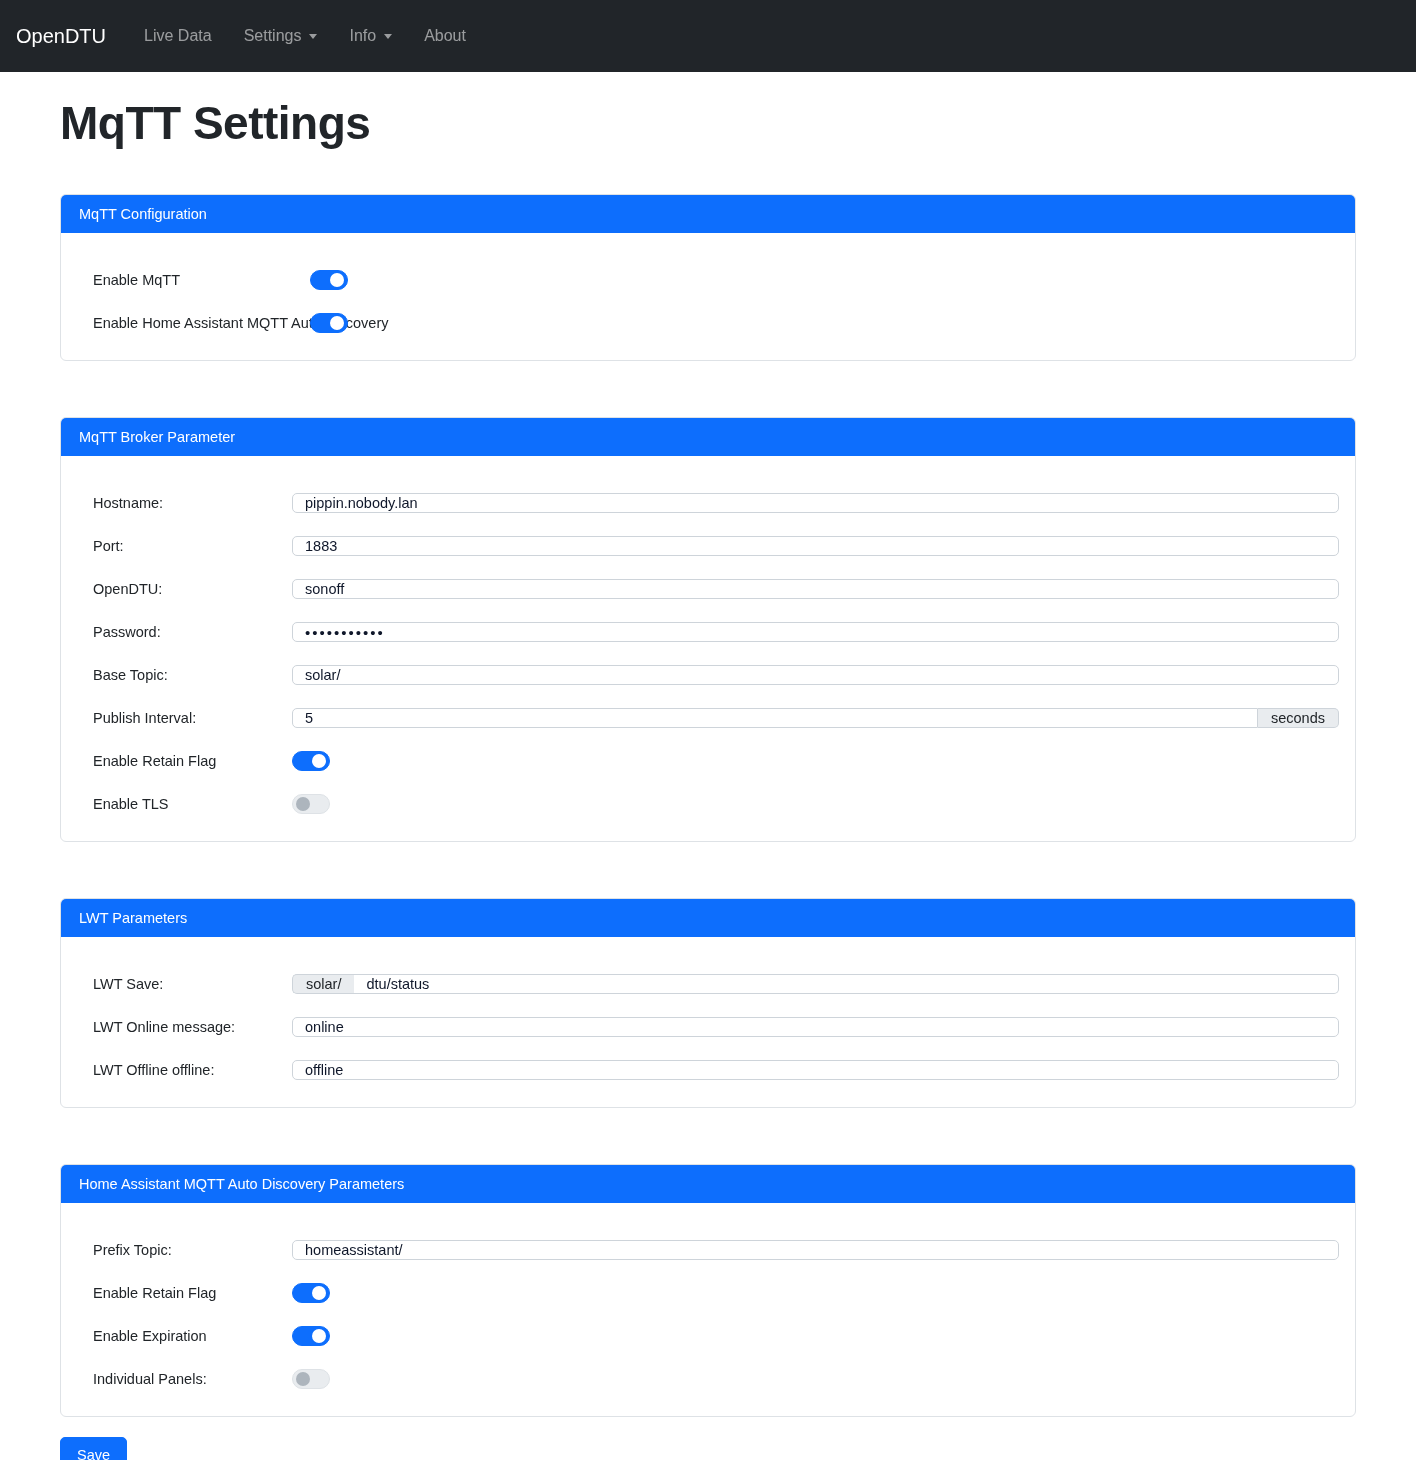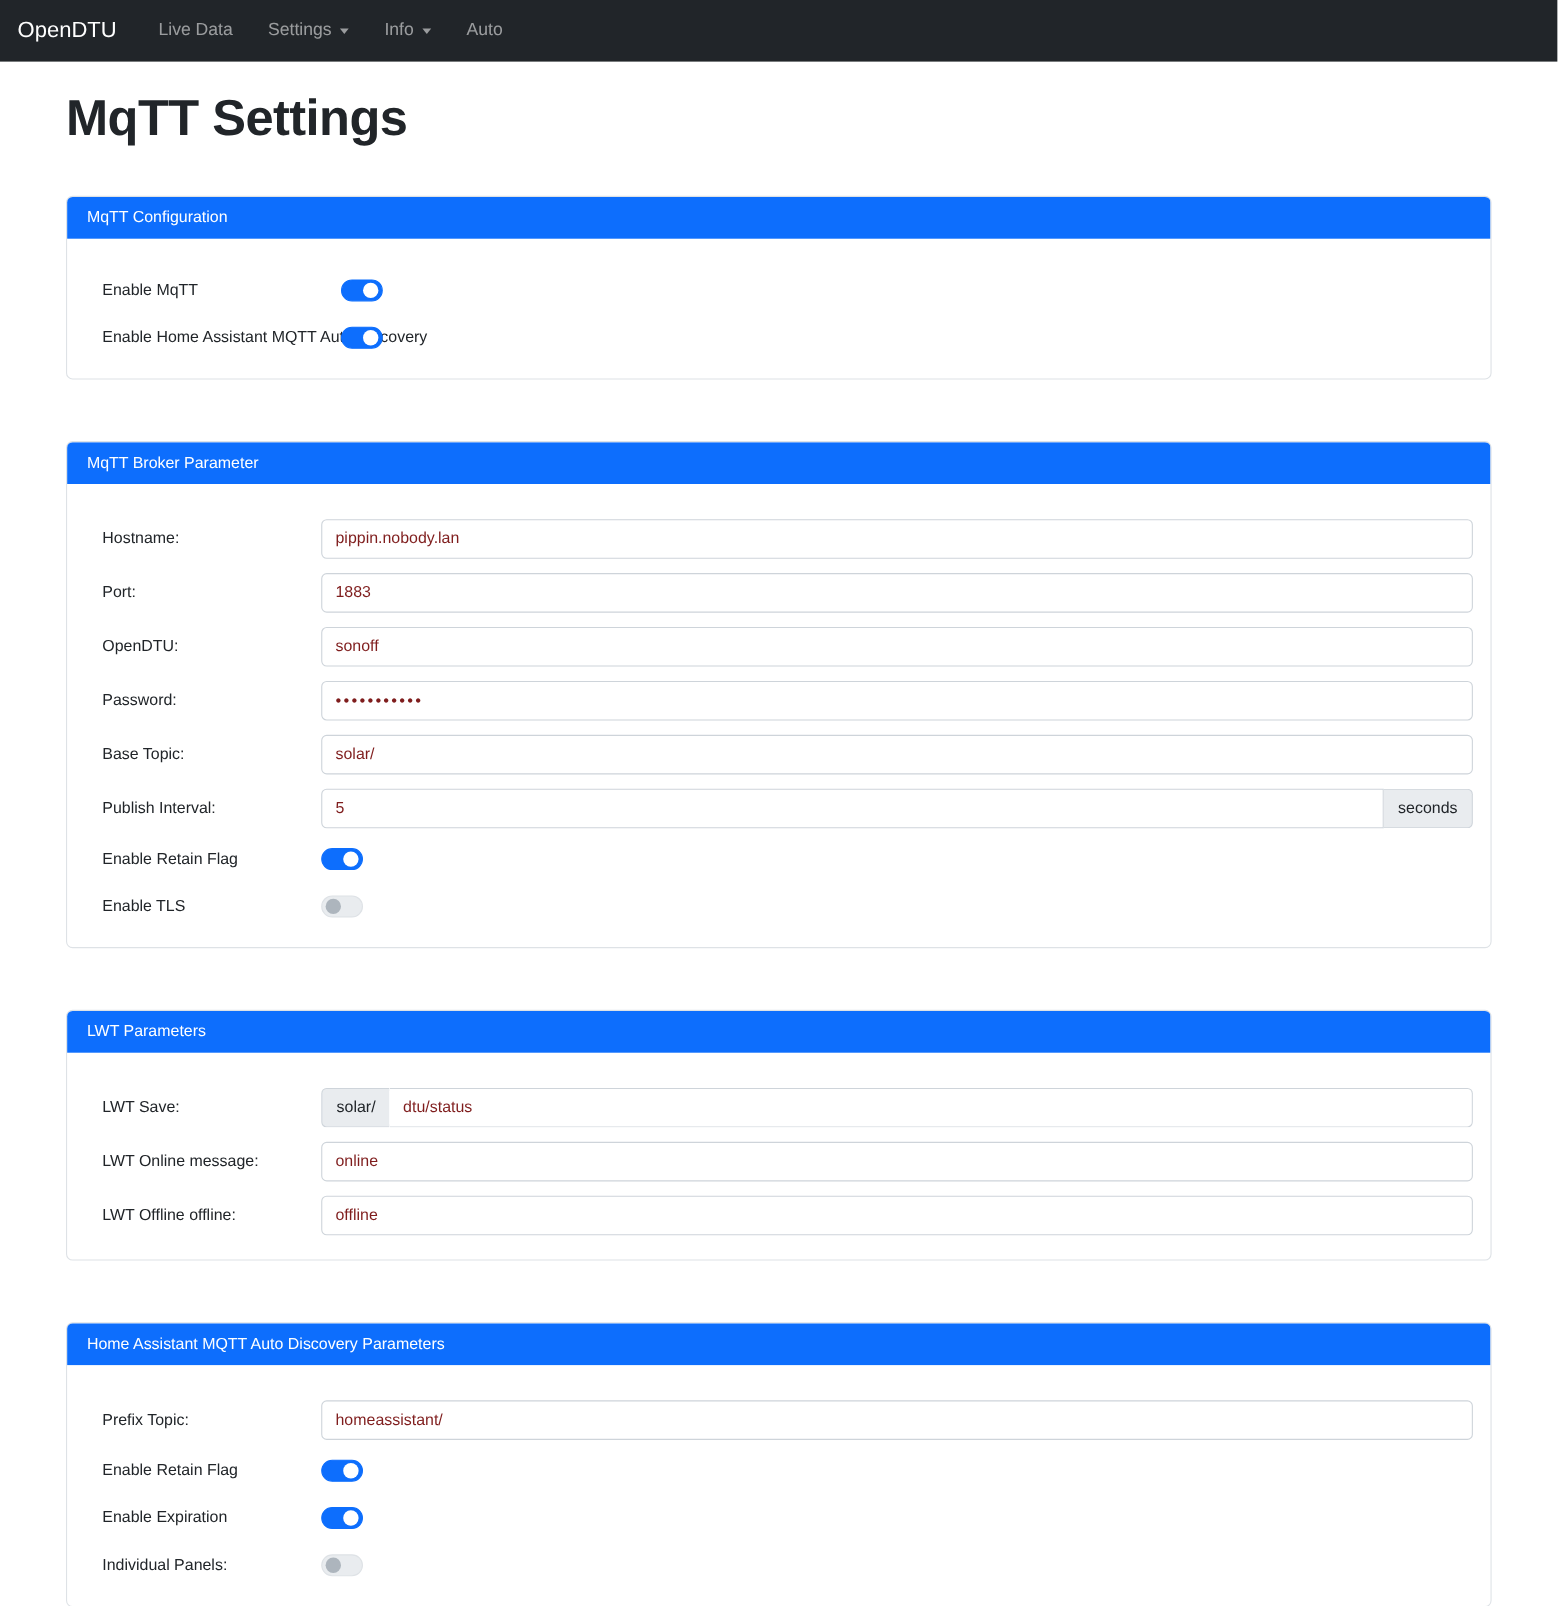--- a/index.html
+++ b/index.html
@@ -11,21 +11,21 @@
     color: #212529;
   }
   body {
     width: 1416px;
     min-height: 1460px;
   }
 
   
   .navbar {
     background: #212529;
-    height: 56px;
+    height: 72px;
     display: flex;
     align-items: center;
     padding: 0 16px;
     color: rgba(255,255,255,.55);
   }
   .navbar-brand {
     color: #ffffff;
     font-size: 20px;
     margin-right: 22px;
     white-space: nowrap;
@@ -132,27 +132,27 @@
     border-color: #dee2e6;
   }
   .toggle.off::after {
     left: 3px;
     background: #adb5bd;
   }
 
   
   .input {
     flex: 1 1 auto;
-    height: 36px;
+    height: 20px;
     border: 1px solid #ced4da;
     border-radius: 5px;
     padding: 6px 12px;
     font-size: 14.5px;
     font-family: "Liberation Sans", sans-serif;
-    color: #7f1d1d;
+    color: #0f172a;
     background: #fff;
     outline: none;
     min-width: 0;
   }
   .input::placeholder { color: #9aa0a6; }
   .input-group {
     display: flex;
     flex: 1 1 auto;
     align-items: stretch;
     min-width: 0;
@@ -212,21 +212,21 @@
     </li>
     <li class="nav-item">
       <span>Settings</span>
       <i class="caret"></i>
     </li>
     <li class="nav-item">
       <span>Info</span>
       <i class="caret"></i>
     </li>
     <li class="nav-item">
-      <span>Auto</span>
+      <span>About</span>
     </li>
   </ul>
 </nav>
 
 <div class="container">
 
   <h1 class="page-title">MqTT Settings</h1>
 
   <section class="card">
     <div class="card-header">MqTT Configuration</div>

